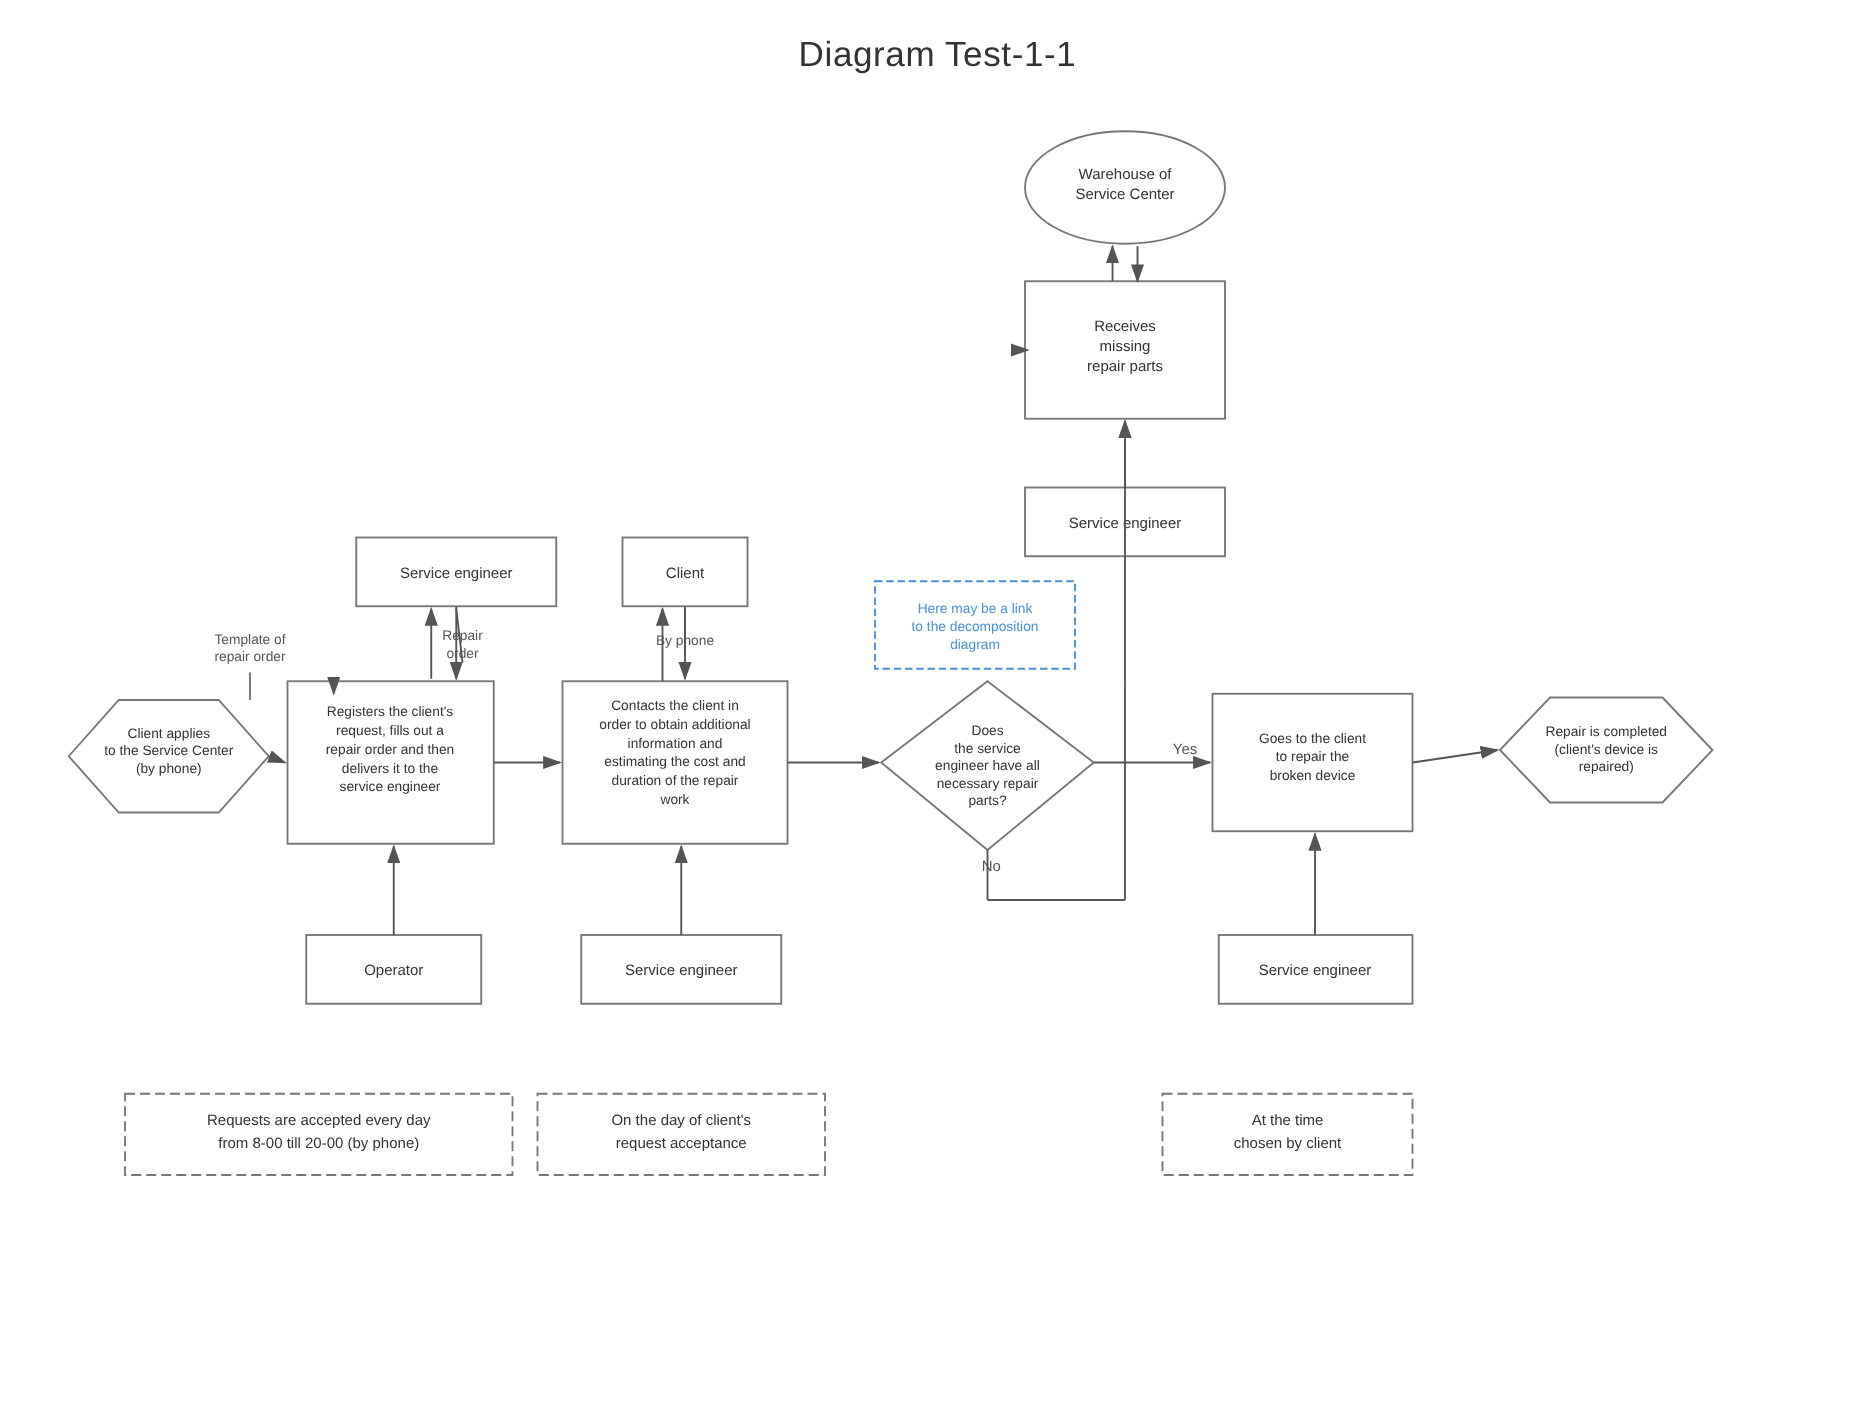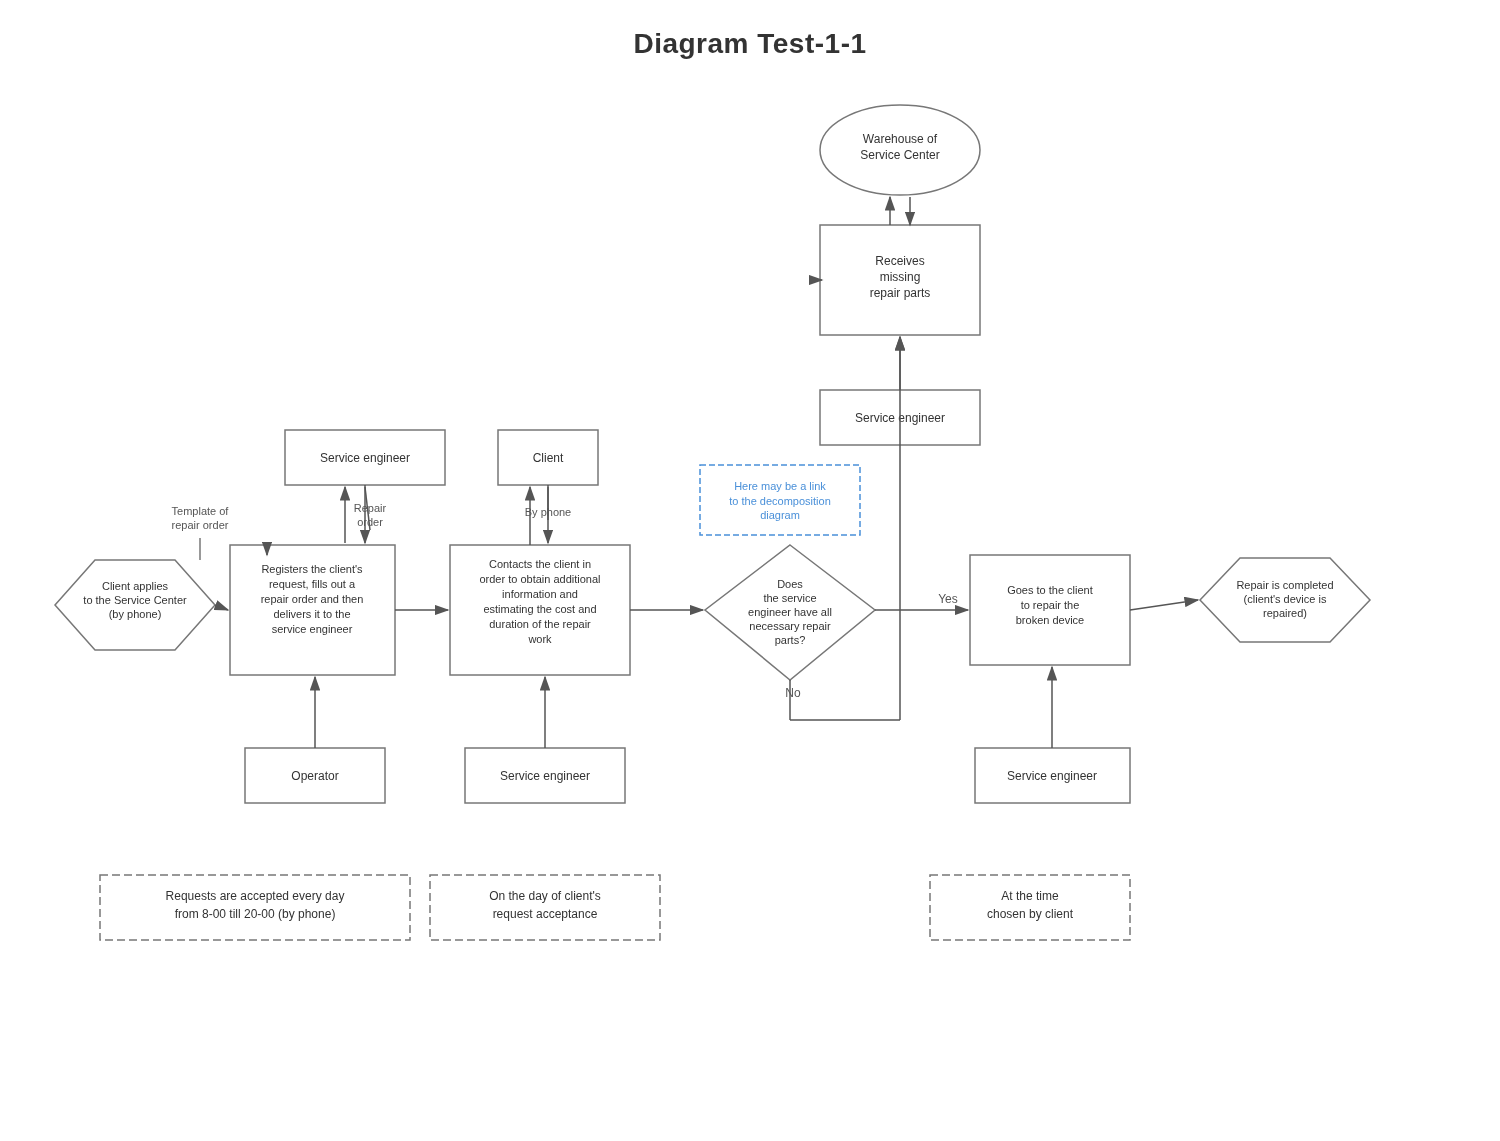--- a/index.html
+++ b/index.html
@@ -7,21 +7,21 @@
       background: #fff;
       font-family: 'Segoe UI', Arial, sans-serif;
       width: 1500px;
       min-height: 1141px;
       position: relative;
       overflow: hidden;
     }
     .diagram-title {
       text-align: center;
       font-size: 28px;
-      font-weight: 700;
+      font-weight: 400;
       color: #333;
       padding-top: 28px;
       letter-spacing: 0.5px;
     }
     svg#flowchart {
       position: absolute;
       top: 0; left: 0;
       width: 1500px;
       height: 1141px;
       pointer-events: none;

